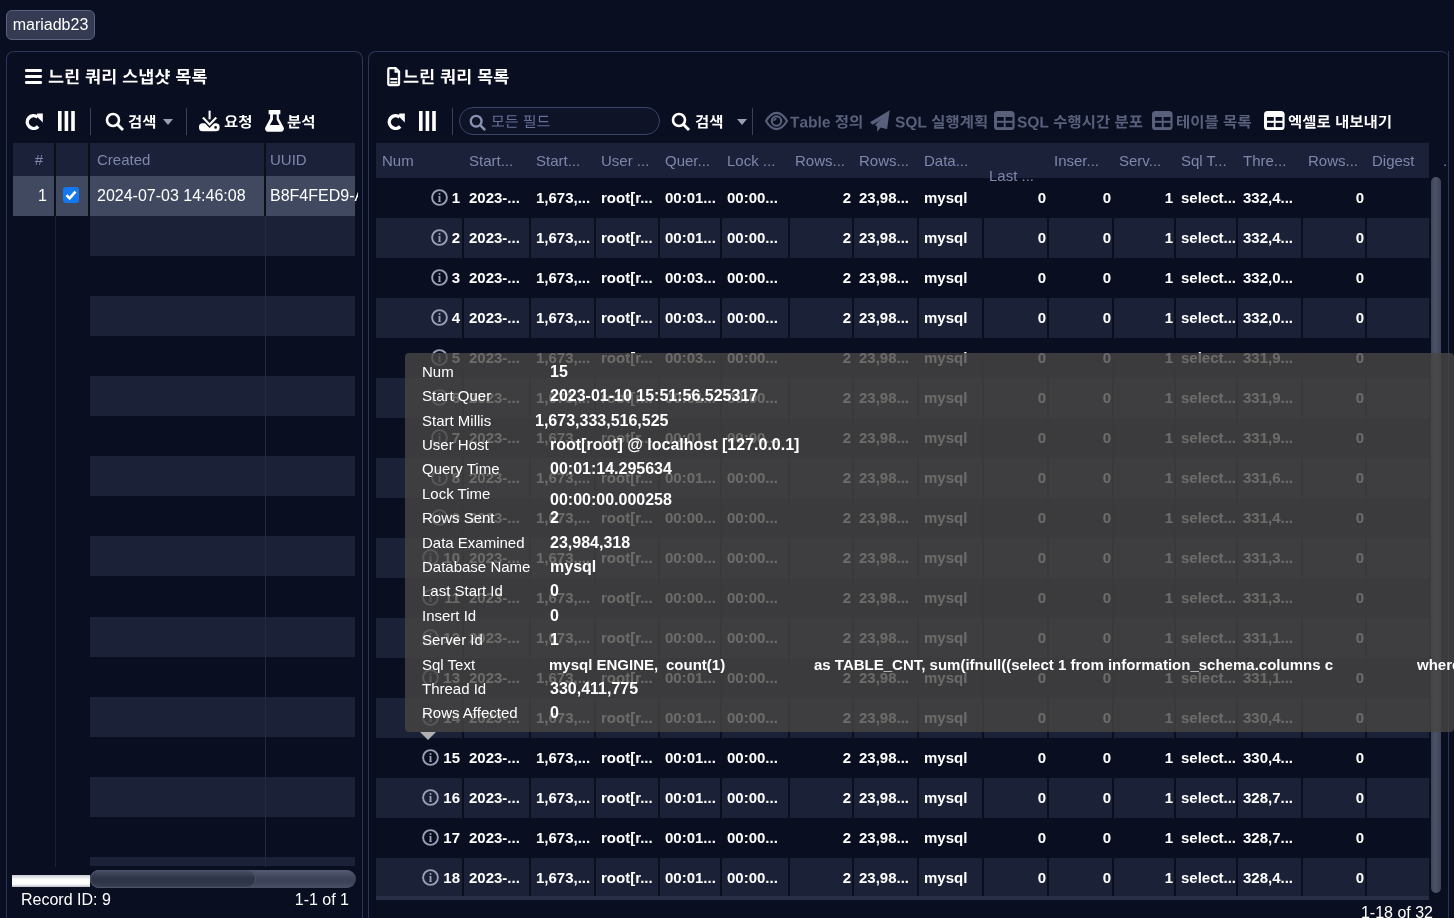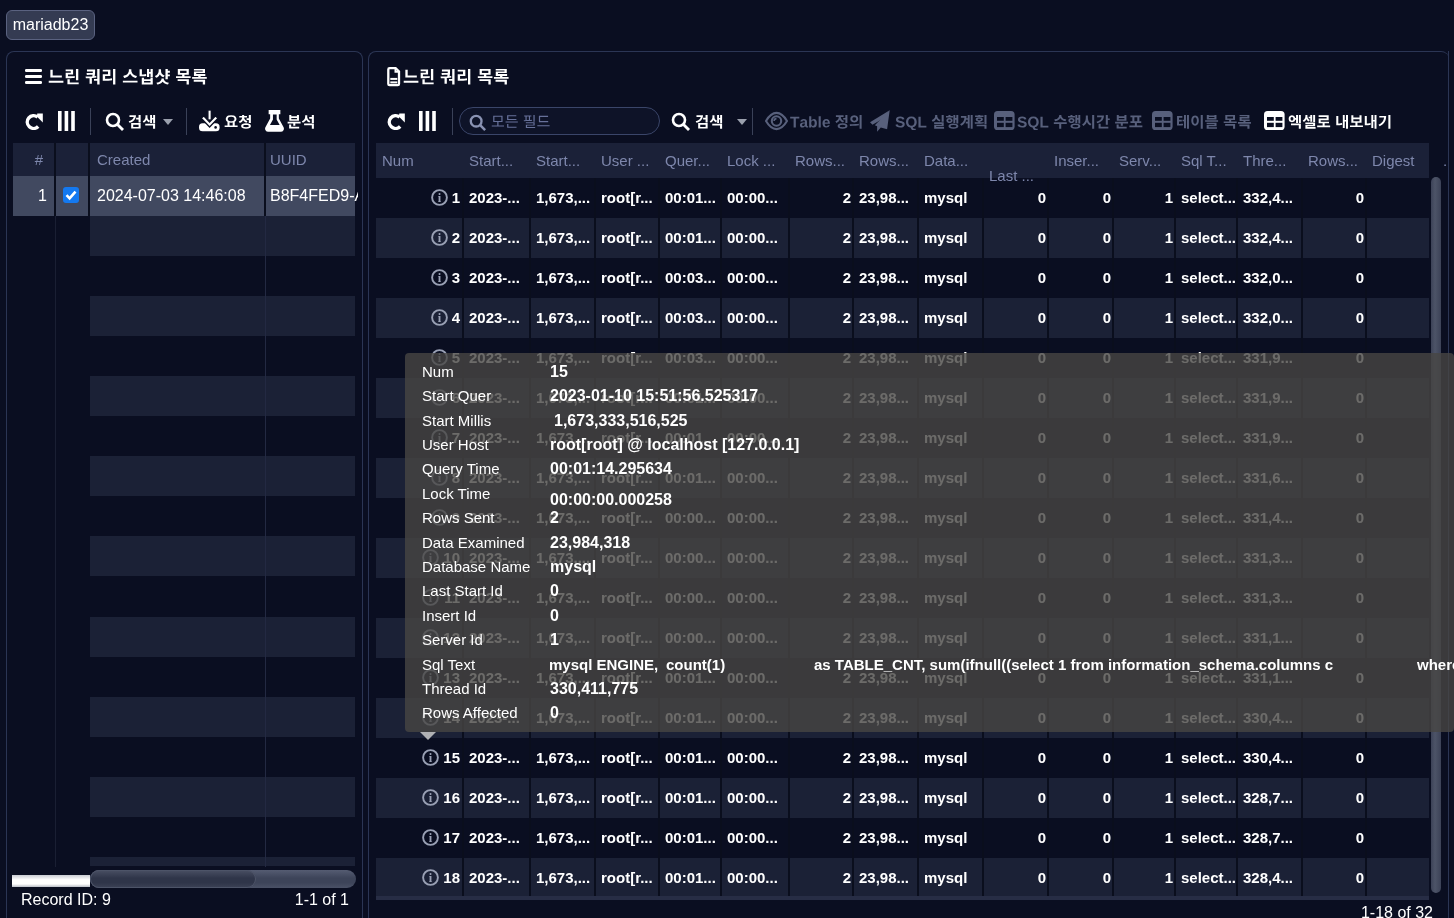--- a/index.html
+++ b/index.html
@@ -594,21 +594,21 @@
 <div class="a" style="left:376px;top:896px;width:1053px;height:4px;background:#272d45"></div>
 <div class="a" style="left:1430.5px;top:177px;width:10px;height:716px;border-radius:5px;background:linear-gradient(90deg,#3c4257,#4d5468 40%,#3c4257)"></div>
 <div class="a" style="left:1333px;top:903.5px;width:100px;text-align:right;color:#fff;font-size:16px">1-18 of 32</div>
 <div class="a" style="left:405px;top:353px;width:1049px;height:379px;background:rgba(71,70,67,0.8);border-radius:4px"></div>
 <div class="a" style="left:420px;top:732px;width:0;height:0;border-left:8px solid transparent;border-right:8px solid transparent;border-top:8px solid #b0b1b4"></div>
 <div class="lab" style="left:422px;top:362.8px">Num</div>
 <div class="val" style="left:550px;top:362.8px">15</div>
 <div class="lab" style="left:422px;top:387.2px">Start Quer</div>
 <div class="val" style="left:550px;top:387.2px">2023-01-10 15:51:56.525317</div>
 <div class="lab" style="left:422px;top:411.6px">Start Millis</div>
-<div class="val" style="left:554px;top:411.6px">1,673,333,516,525</div>
+<div class="val" style="left:535px;top:411.6px">1,673,333,516,525</div>
 <div class="lab" style="left:422px;top:436.0px">User Host</div>
 <div class="val" style="left:550px;top:436.0px">root[root] @ localhost [127.0.0.1]</div>
 <div class="lab" style="left:422px;top:460.4px">Query Time</div>
 <div class="val" style="left:550px;top:460.4px">00:01:14.295634</div>
 <div class="lab" style="left:422px;top:484.8px">Lock Time</div>
 <div class="val" style="left:550px;top:491px">00:00:00.000258</div>
 <div class="lab" style="left:422px;top:509.2px">Rows Sent</div>
 <div class="val" style="left:550px;top:509.2px">2</div>
 <div class="lab" style="left:422px;top:533.6px">Data Examined</div>
 <div class="val" style="left:550px;top:533.6px">23,984,318</div>

